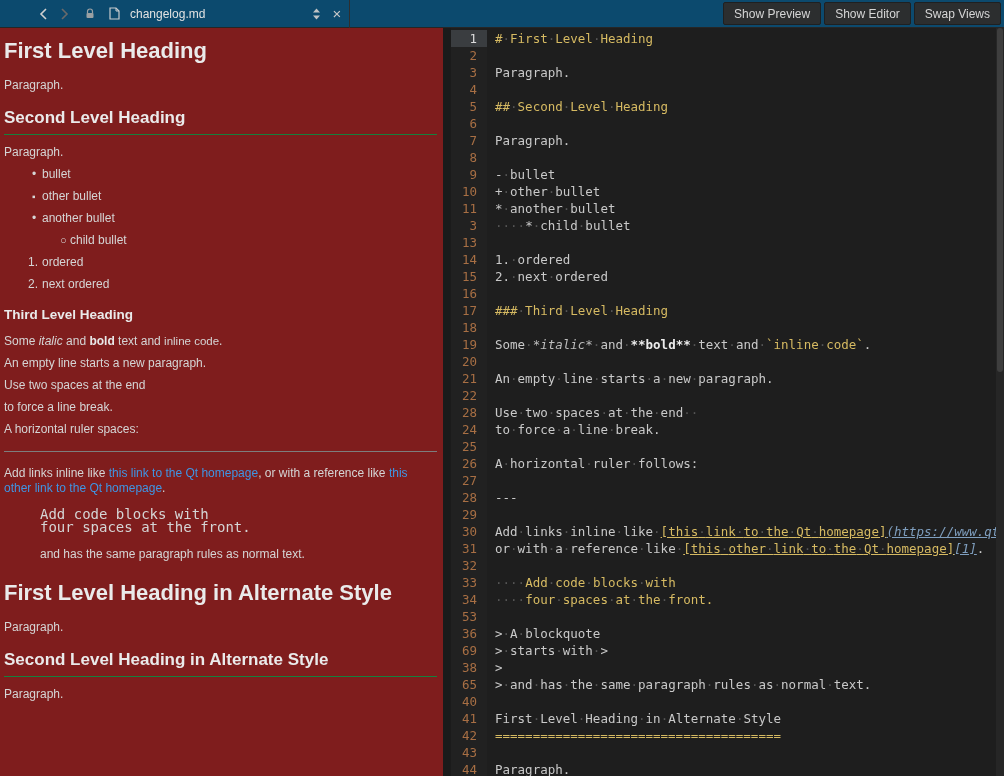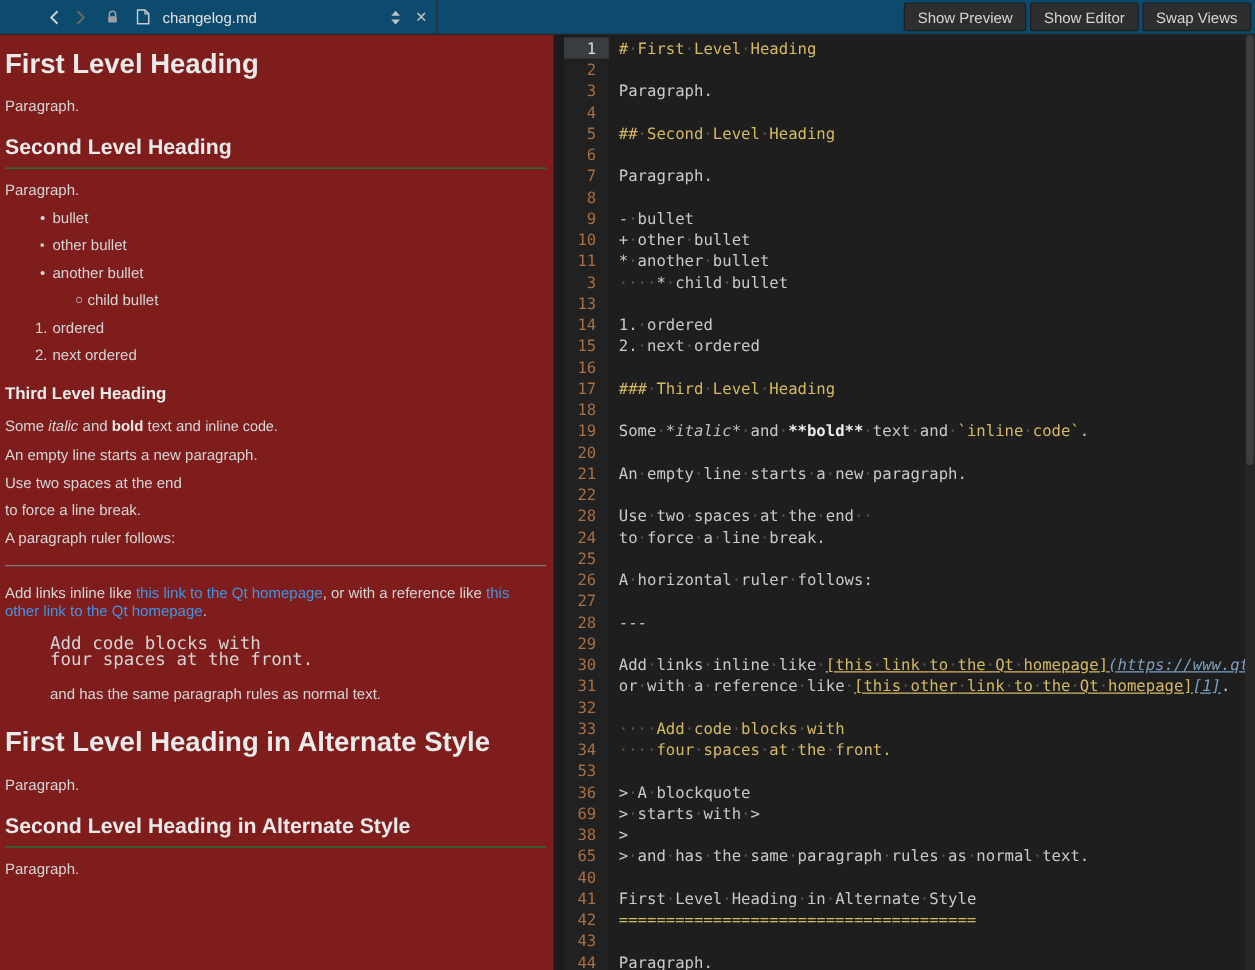--- a/index.html
+++ b/index.html
@@ -152,21 +152,21 @@
         </div>
         <div class="pv-list">
           <div class="pv-li"><span class="mk mk-num">1.</span><span>ordered</span></div>
           <div class="pv-li"><span class="mk mk-num">2.</span><span>next ordered</span></div>
         </div>
         <div class="pv-h3"><span>Third Level Heading</span></div>
         <p class="pv-p"><span>Some </span><span class="r-i">italic</span><span>&nbsp;and </span><span class="r-b">bold</span><span>&nbsp;text and </span><span class="r-cd">inline code</span><span>.</span></p>
         <p class="pv-p"><span>An empty line starts a new paragraph.</span></p>
         <p class="pv-p"><span>Use two spaces at the end</span></p>
         <p class="pv-p"><span>to force a line break.</span></p>
-        <p class="pv-p"><span>A paragraph ruler follows:</span></p>
+        <p class="pv-p"><span>A horizontal ruler spaces:</span></p>
         <div class="pv-hr"></div>
         <p class="pv-p"><span>Add links inline like </span><span class="r-lk">this link to the Qt homepage</span><span>, or with a reference like </span><span class="r-lk">this other link to the Qt homepage</span><span>.</span></p>
         <div class="pv-code">
           <div>Add code blocks with</div>
           <div>four spaces at the front.</div>
         </div>
         <div class="pv-quote">
           <p>and has the same paragraph rules as normal text.</p>
         </div>
         <div class="pv-h1 pv-wide-gap"><span>First Level Heading in Alternate Style</span></div>

